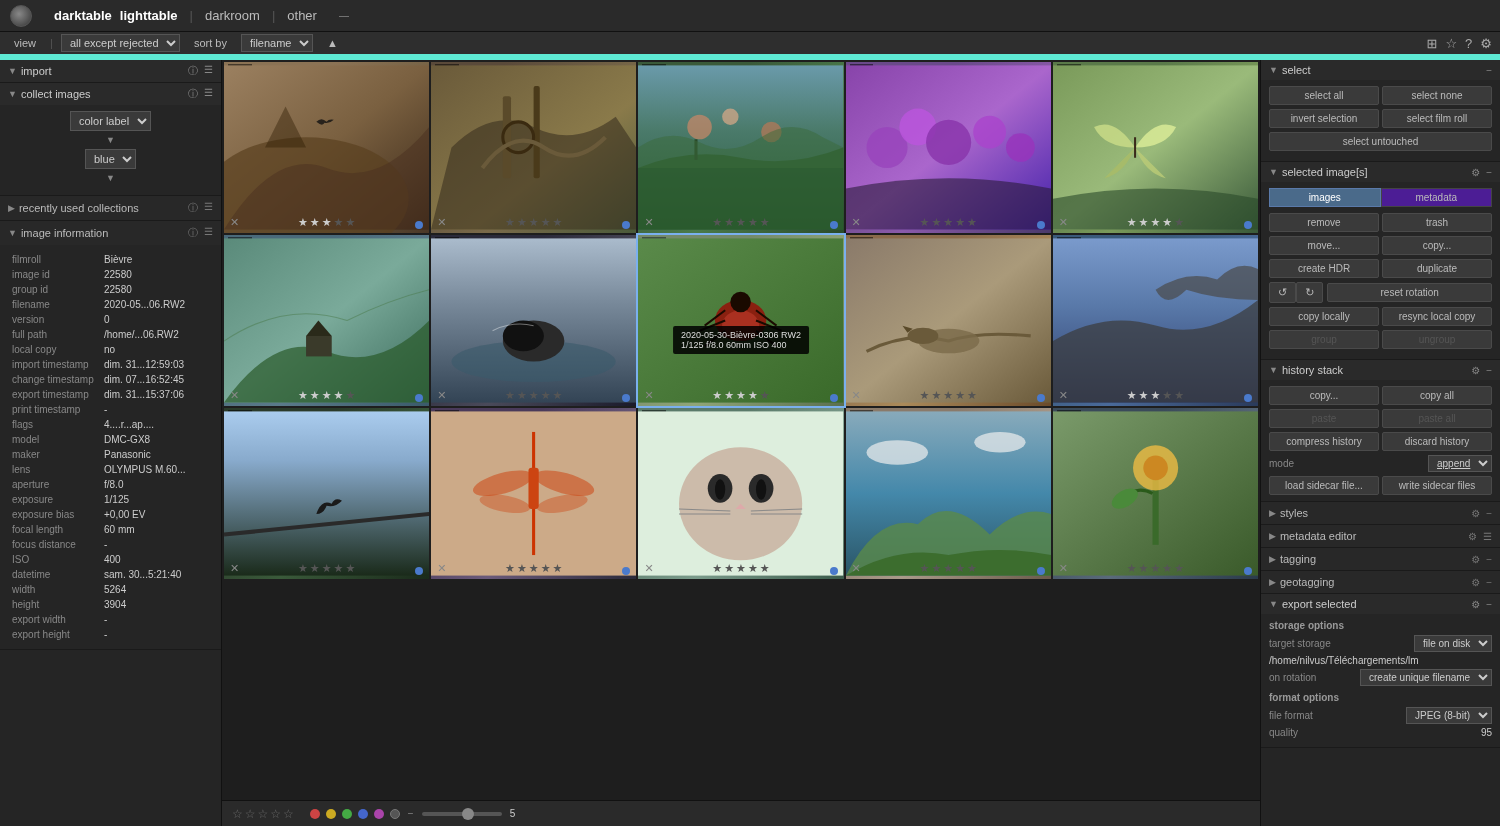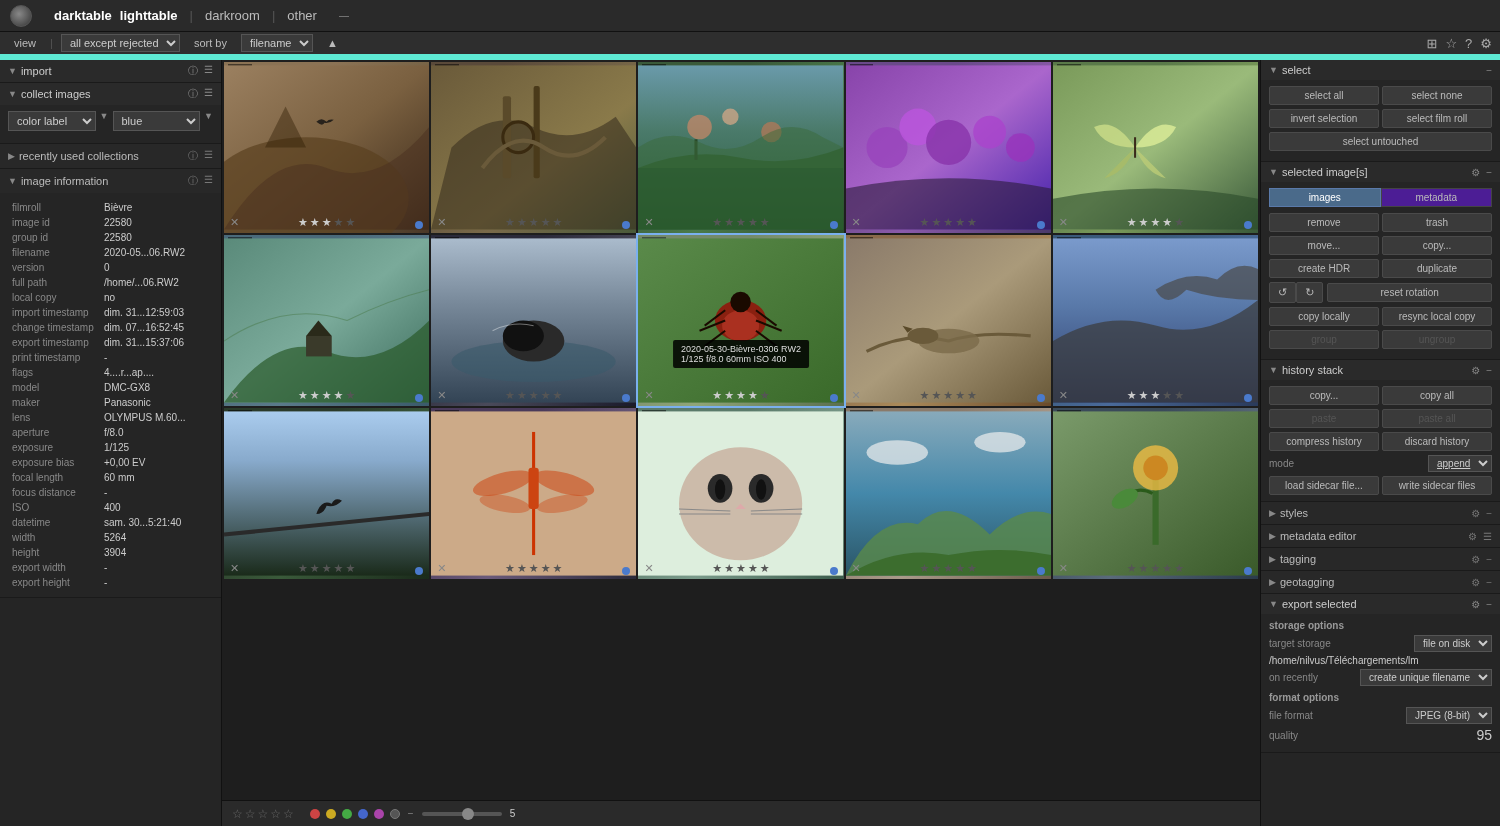--- a/index.html
+++ b/index.html
@@ -182,22 +182,24 @@
       color: #888;
       font-size: 10px;
       padding: 2px 0;
     }
 
     .collect-section {
       padding: 6px 8px;
     }
     .collect-filter-row {
       display: flex;
+      align-items: center;
       gap: 4px;
       margin-bottom: 6px;
+      flex-direction: column;
     }
     .collect-filter-select {
       background: #3a3a3a;
       border: 1px solid #555;
       color: #ccc;
       font-size: 11px;
       padding: 2px 4px;
       flex: 1;
     }
     .collect-list {
@@ -511,21 +513,21 @@
     .export-section-body {
       padding: 6px 8px;
     }
     .export-row {
       display: flex;
       align-items: center;
       justify-content: space-between;
       margin-bottom: 3px;
     }
     .export-label { color: #888; font-size: 10px; }
-    .export-value { color: #ccc; font-size: 14px; }
+    .export-value { color: #ccc; font-size: 10px; }
     .export-path {
       color: #ccc;
       font-size: 10px;
       word-break: break-all;
       margin-bottom: 3px;
     }
     .export-select {
       background: #3a3a3a;
       border: 1px solid #555;
       color: #ccc;
@@ -987,21 +989,21 @@
           <ellipse cx="100" cy="80" rx="25" ry="20" fill="#8a2010"></ellipse>
           <ellipse cx="100" cy="85" rx="18" ry="15" fill="#aa3020"></ellipse>
           <circle cx="100" cy="62" r="10" fill="#1a0a00"></circle>
           <line x1="85" y1="70" x2="65" y2="85" stroke="#1a0a00" stroke-width="2"></line>
           <line x1="85" y1="80" x2="60" y2="90" stroke="#1a0a00" stroke-width="2"></line>
           <line x1="85" y1="90" x2="65" y2="105" stroke="#1a0a00" stroke-width="2"></line>
           <line x1="115" y1="70" x2="135" y2="85" stroke="#1a0a00" stroke-width="2"></line>
           <line x1="115" y1="80" x2="140" y2="90" stroke="#1a0a00" stroke-width="2"></line>
           <line x1="115" y1="90" x2="135" y2="105" stroke="#1a0a00" stroke-width="2"></line>
         </svg>
-        <div style="position:absolute;bottom:38px;left:50%;transform:translateX(-50%);background:rgba(0,0,0,0.85);color:#ddd;font-size:9px;padding:4px 8px;white-space:nowrap;border-radius:2px;z-index:10;">
+        <div style="position:absolute;bottom:52px;left:50%;transform:translateX(-50%);background:rgba(0,0,0,0.85);color:#ddd;font-size:9px;padding:4px 8px;white-space:nowrap;border-radius:2px;z-index:10;">
           2020-05-30-Bièvre-0306 RW2<br>1/125 f/8.0 60mm ISO 400
         </div>
         <div class="thumb-stars">
           <span class="star-filled">★</span>
           <span class="star-filled">★</span>
           <span class="star-filled">★</span>
           <span class="star-filled">★</span>
           <span class="star-empty">★</span>
         </div>
         <div class="thumb-dot dot-blue"></div>
@@ -1404,21 +1406,21 @@
       <div class="export-section-body">
         <div style="color:#999;font-size:10px;font-weight:bold;margin-bottom:4px;">storage options</div>
         <div class="export-row">
           <span class="export-label">target storage</span>
           <select class="export-select">
             <option>file on disk</option>
           </select>
         </div>
         <div class="export-path">/home/nilvus/Téléchargements/lm</div>
         <div class="export-row">
-          <span class="export-label">on recently</span>
+          <span class="export-label">on rotation</span>
           <select class="export-select">
             <option>create unique filename</option>
           </select>
         </div>
         <div style="color:#999;font-size:10px;font-weight:bold;margin-top:6px;margin-bottom:4px;">format options</div>
         <div class="export-row">
           <span class="export-label">file format</span>
           <select class="export-select">
             <option>JPEG (8-bit)</option>
           </select>

